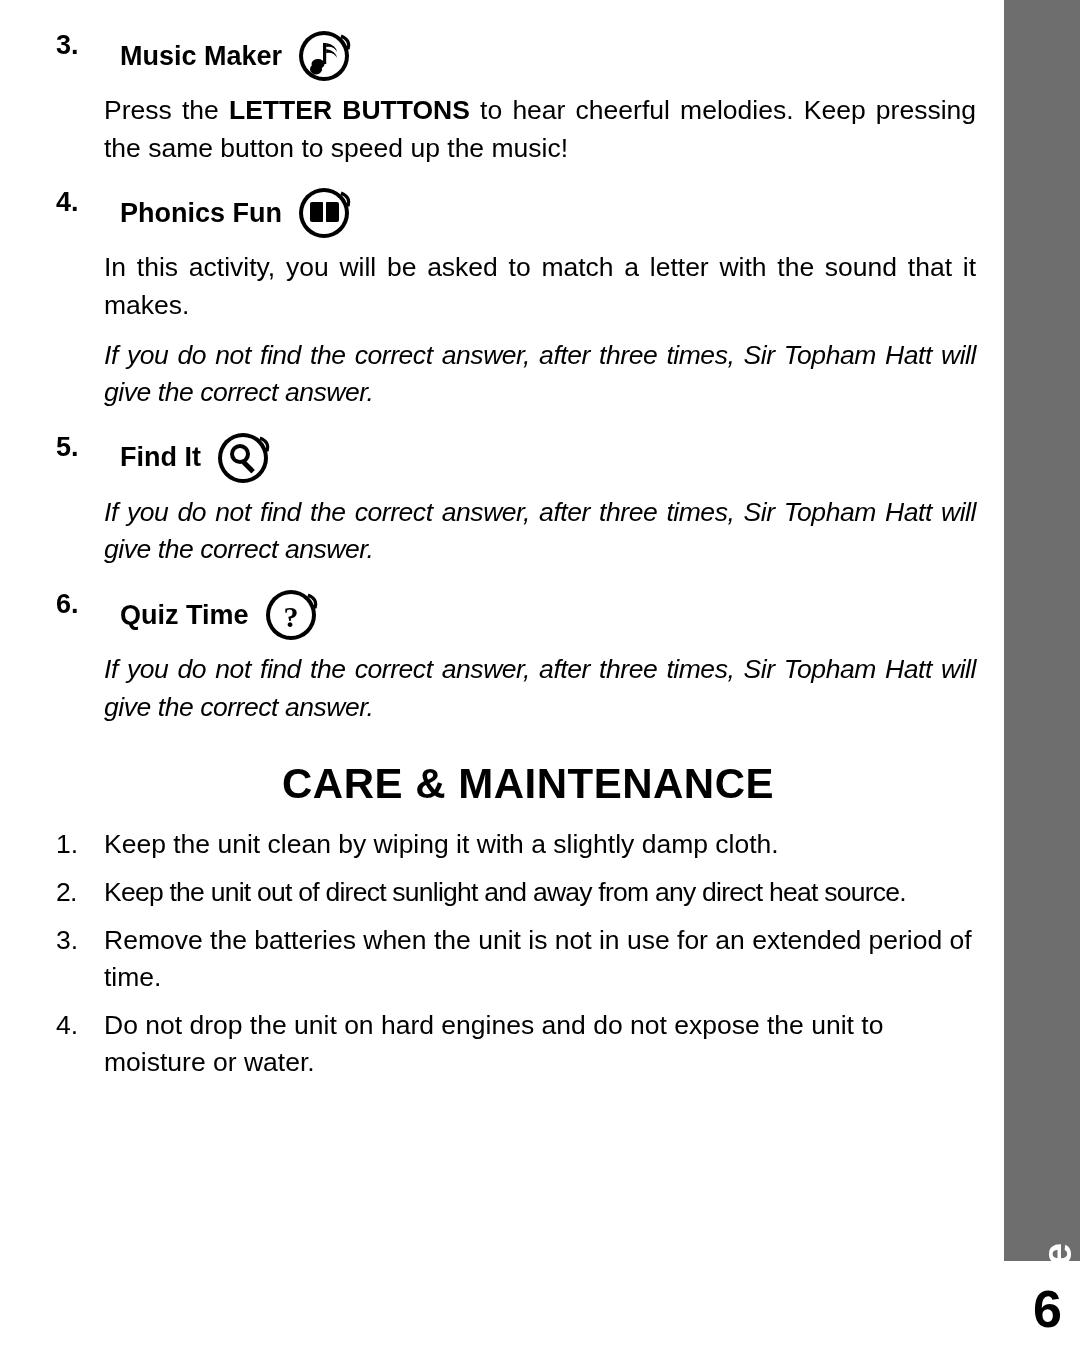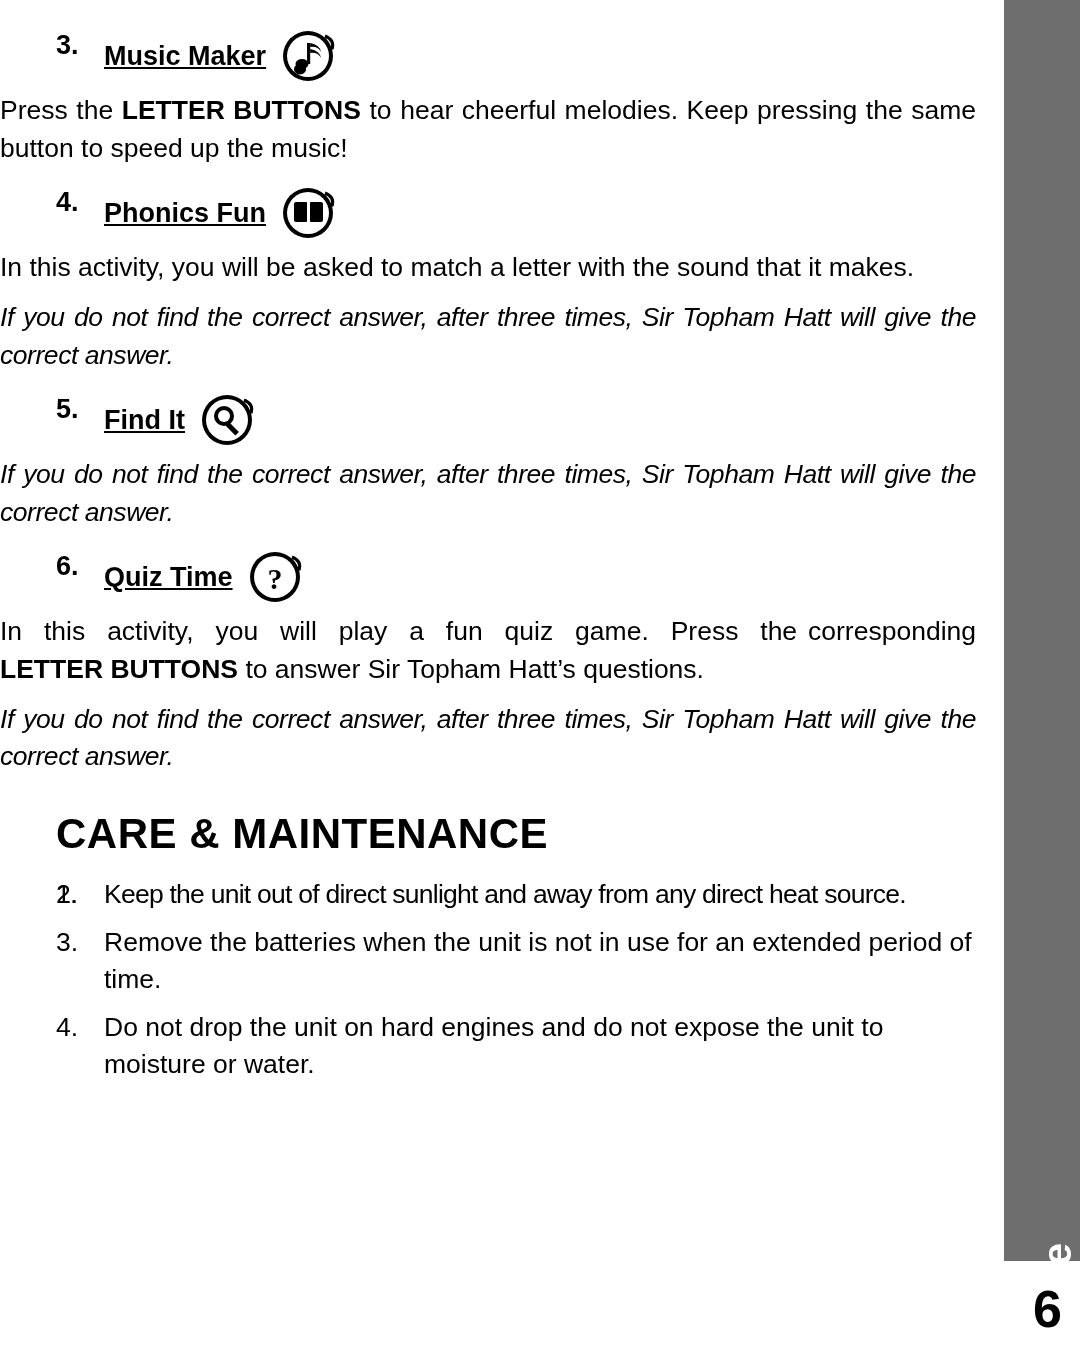--- a/index.html
+++ b/index.html
@@ -83,50 +83,51 @@
   .act-num {
     position: absolute;
     left: 56px;
     top: 0;
     font-size: 27px;
     font-weight: bold;
   }
   .act-title {
     font-size: 27px;
     font-weight: bold;
-    margin-left: 48px;
+    margin-left: 64px;
     white-space: nowrap;
-    text-decoration: underline;
   }
   .act-icon {
     margin-left: 14px;
     width: 58px;
     height: 52px;
     position: relative;
     flex: 0 0 auto;
   }
 
   .para {
     font-size: 26.5px;
     line-height: 1.42;
     margin: 0 0 12px 0;
+    padding-left: 104px;
     padding-right: 24px;
     text-align: justify;
   }
   .para.last { margin-bottom: 20px; }
   .para b { font-weight: bold; }
   .tight { letter-spacing: -0.45px; font-style: italic; }
   .tight2 { letter-spacing: -0.75px; }
 
   
   #care-title {
     font-size: 42px;
     font-weight: bold;
     letter-spacing: 0.5px;
     margin: 34px 0 18px 56px;
+    text-align: center;
   }
   .care-item {
     position: relative;
     font-size: 26.5px;
     line-height: 1.42;
     padding-left: 104px;
     padding-right: 14px;
     margin-bottom: 10px;
     text-align: left;
   }
@@ -211,28 +212,28 @@
       <span class="act-icon">
         <svg class="icon-svg" width="58" height="52" viewBox="0 0 58 52">
           <circle cx="28" cy="26" r="25" fill="#000"></circle>
           <circle cx="28" cy="26" r="21" fill="#fff"></circle>
           <text x="28" y="38" text-anchor="middle" font-family="Liberation Serif, serif" font-size="30" font-weight="bold" fill="#000">?</text>
           <path d="M45 6 q10 4 7 13" stroke="#000" stroke-width="3" fill="none"></path>
           <path d="M50 22 l4 -4 l-6 -2 z" fill="#000"></path>
         </svg>
       </span>
     </div>
-    <p class="para">In&nbsp; this&nbsp; activity,&nbsp; you&nbsp; will&nbsp; play&nbsp; a&nbsp; fun&nbsp; quiz&nbsp; game.&nbsp; Press&nbsp; the corresponding <b>LETTER BUTTONS</b> to answer Sir Topham Hatt’s questions.</p>
     <p class="para last tight">If you do not find the correct answer, after three times, Sir Topham Hatt will give the correct answer.</p>
   </div>
 
   <h1 id="care-title">CARE &amp; MAINTENANCE</h1>
 
   <div class="care-item">
     <span class="care-num">1.</span>
+    <span>Keep the unit clean by wiping it with a slightly damp cloth.</span>
   </div>
   <div class="care-item tight2">
     <span class="care-num">2.</span>
     <span>Keep the unit out of direct sunlight and away from any direct heat source.</span>
   </div>
   <div class="care-item">
     <span class="care-num">3.</span>
     <span>Remove the batteries when the unit is not in use for an extended period of time.</span>
   </div>
   <div class="care-item">

